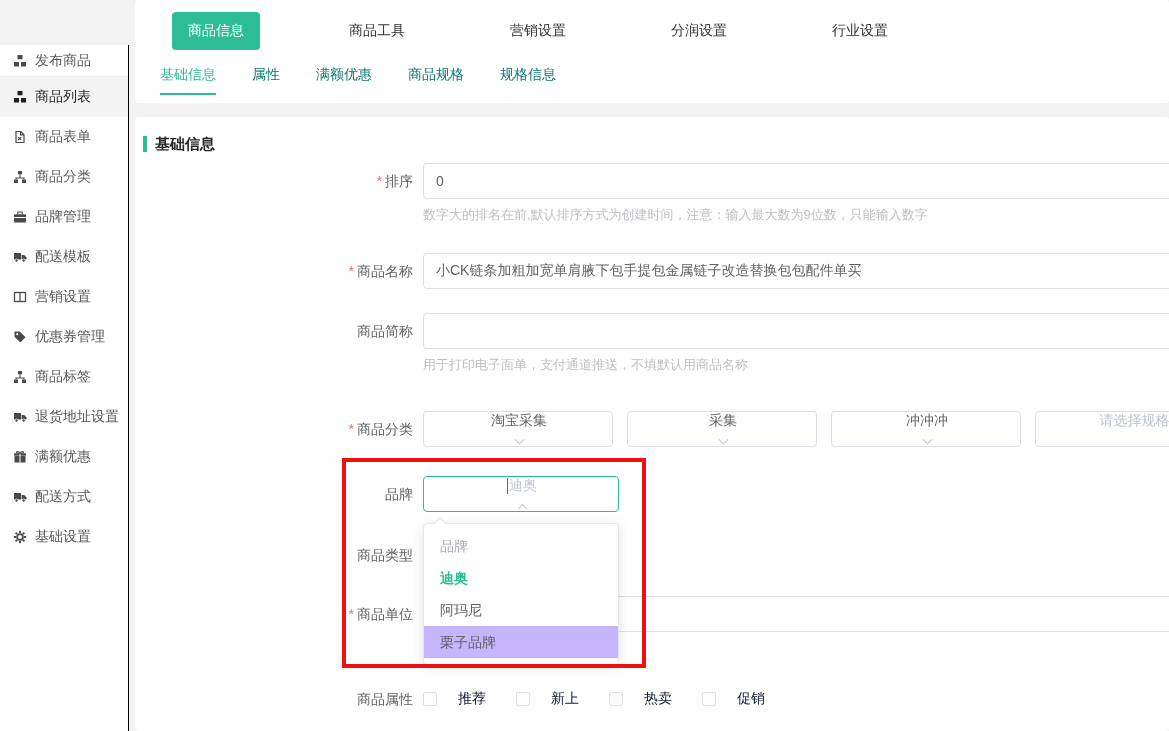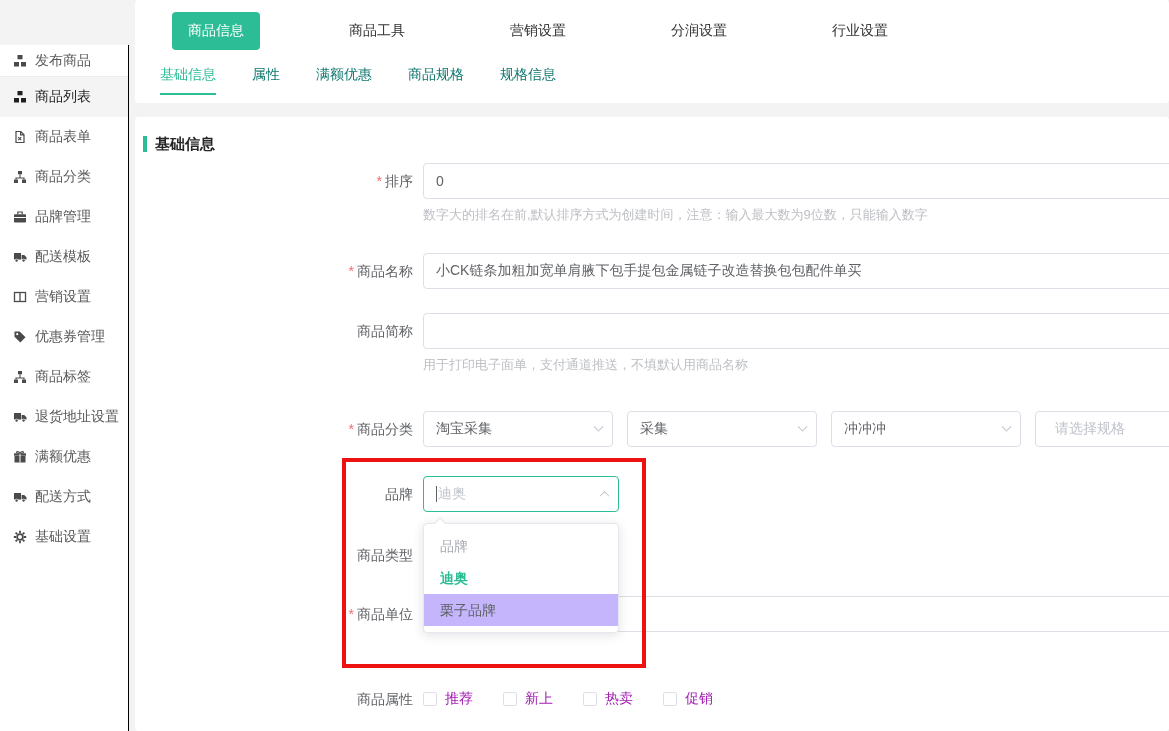--- a/index.html
+++ b/index.html
@@ -36,21 +36,21 @@
   .lbl { width:280px; flex-shrink:0; text-align:right; padding-right:10px;
          font-size:14px; color:#606266; line-height:36px; white-space:nowrap; }
   .req { color:#f56c6c; margin-right:3px; }
   .ctrl { position:relative; }
   .txt { width:760px; height:36px; border:1px solid #dcdfe6; border-radius:4px;
          padding:0 12px; font-size:14px; color:#606266; outline:none; background:#fff; }
   .help { font-size:13px; color:#bdbfc4; margin-top:7px; }
 
   .sel { width:190px; height:36px; border:1px solid #dcdfe6; border-radius:4px; background:#fff;
          display:inline-flex; align-items:center; justify-content:space-between;
-         padding:0 10px 0 12px; margin-right:14px; font-size:14px; color:#606266; cursor:pointer; }
+         padding:0 10px 0 12px; margin-right:14px; font-size:14px; color:#606266; cursor:pointer;flex-direction:column; }
   .sel .ph { color:#bfc3cb;margin-left:7px; }
   .chev { width:7px; height:7px; border-right:1.5px solid #c0c4cc; border-bottom:1.5px solid #c0c4cc;
           transform:rotate(45deg) translate(-2px,-2px); flex-shrink:0; }
   .chev.up { transform:rotate(-135deg) translate(-1px,-1px); }
 
   .brand-sel { width:196px; border-color:#2dbd96; margin-right:0; }
   .brand-sel .val { color:#c0c4cc; display:inline-flex; align-items:center; }
   .cursor-bar { display:inline-block; width:1px; height:16px; background:#5f6368; margin-right:1px; }
 
   .dd { position:absolute; top:47px; left:0; width:196px; background:#fff;
@@ -70,21 +70,21 @@
   .m-name { margin-top:29px; }
   .m-short { margin-top:24px; }
   .m-cat { margin-top:37px; }
   .m-brand { margin-top:29px; }
   .m-type { margin-top:25px; height:36px; }
   .m-unit { margin-top:23px; }
   .m-attrs { margin-top:57px; }
   .m-attrs .lbl { line-height:20px; }
 
   .cbgroup { display:flex; align-items:center; gap:30px; height:20px; }
-  .cbitem { display:flex; align-items:center; gap:8px; font-size:14px; color:#a21caf; cursor:pointer; }
+  .cbitem { display:flex; align-items:center; gap:21px; font-size:14px; color:#0f172a; cursor:pointer; }
   .cbbox { width:14px; height:14px; border:1px solid #dcdfe6; border-radius:2px; background:#fff; }
 </style>
 </head>
 <body>
 
 <div class="sidebar">
   <div class="side-item first">
     <span class="sicon">
         <svg width="14" height="14" viewBox="0 0 14 14">
           <path fill="#4a4a4a" d="M4.5 1h5v4.2h-5zM1 8h5v4.5H1zM8 8h5v4.5H8z"></path>
@@ -285,20 +285,21 @@
             <span class="val">
                 <span class="cursor-bar"></span>
                 <span>迪奥</span>
               </span>
             <span class="chev up"></span>
           </div>
           <div class="dd">
             <div class="dd-arrow"></div>
             <div class="opt muted">品牌</div>
             <div class="opt selected">迪奥</div>
+            <div class="opt">阿玛尼</div>
             <div class="opt hovered">栗子品牌</div>
           </div>
           <div class="red-box"></div>
         </div>
       </div>
 
       <div class="row m-type">
         <div class="lbl"><span>商品类型</span></div>
         <div class="ctrl"></div>
       </div>

